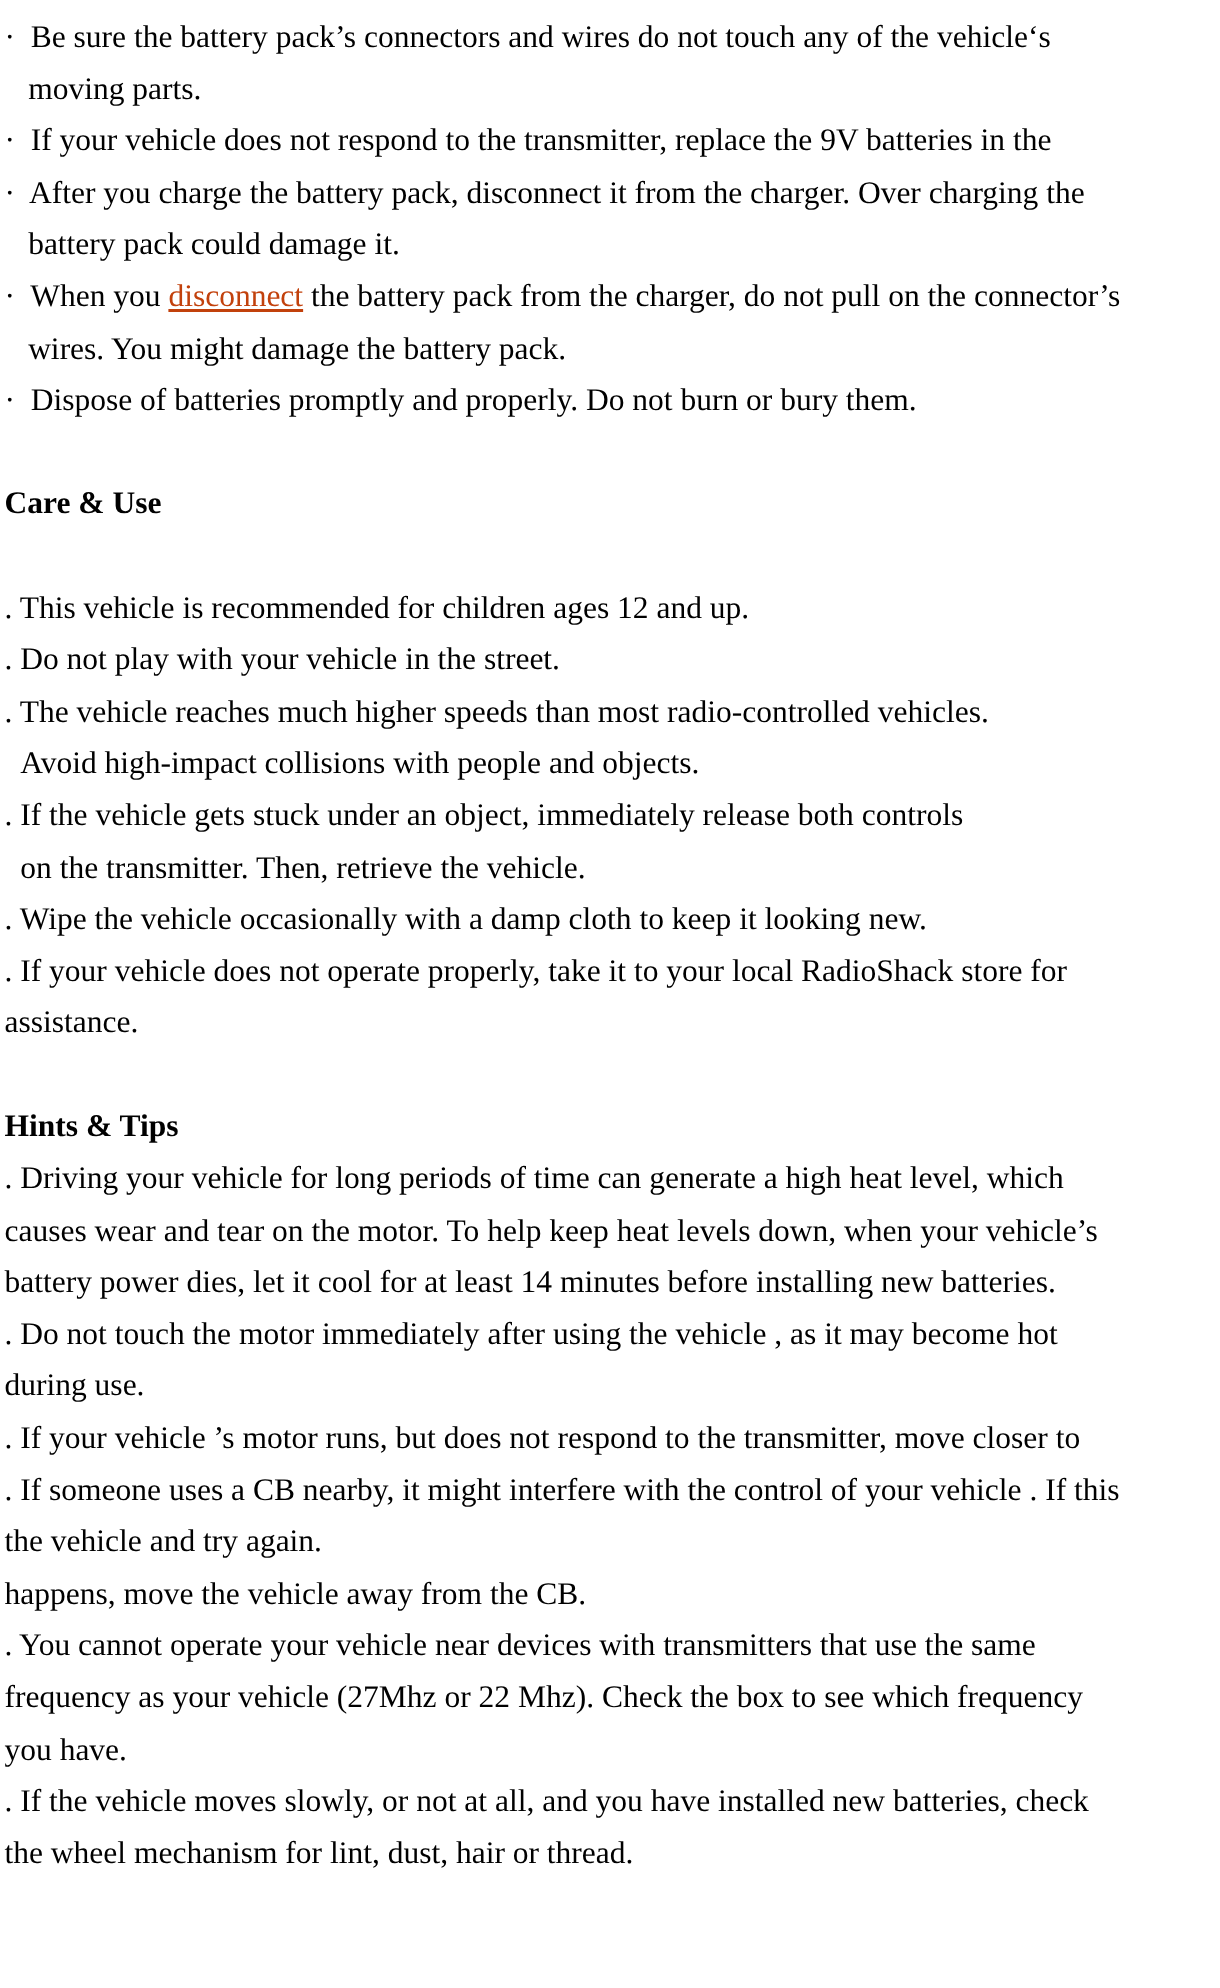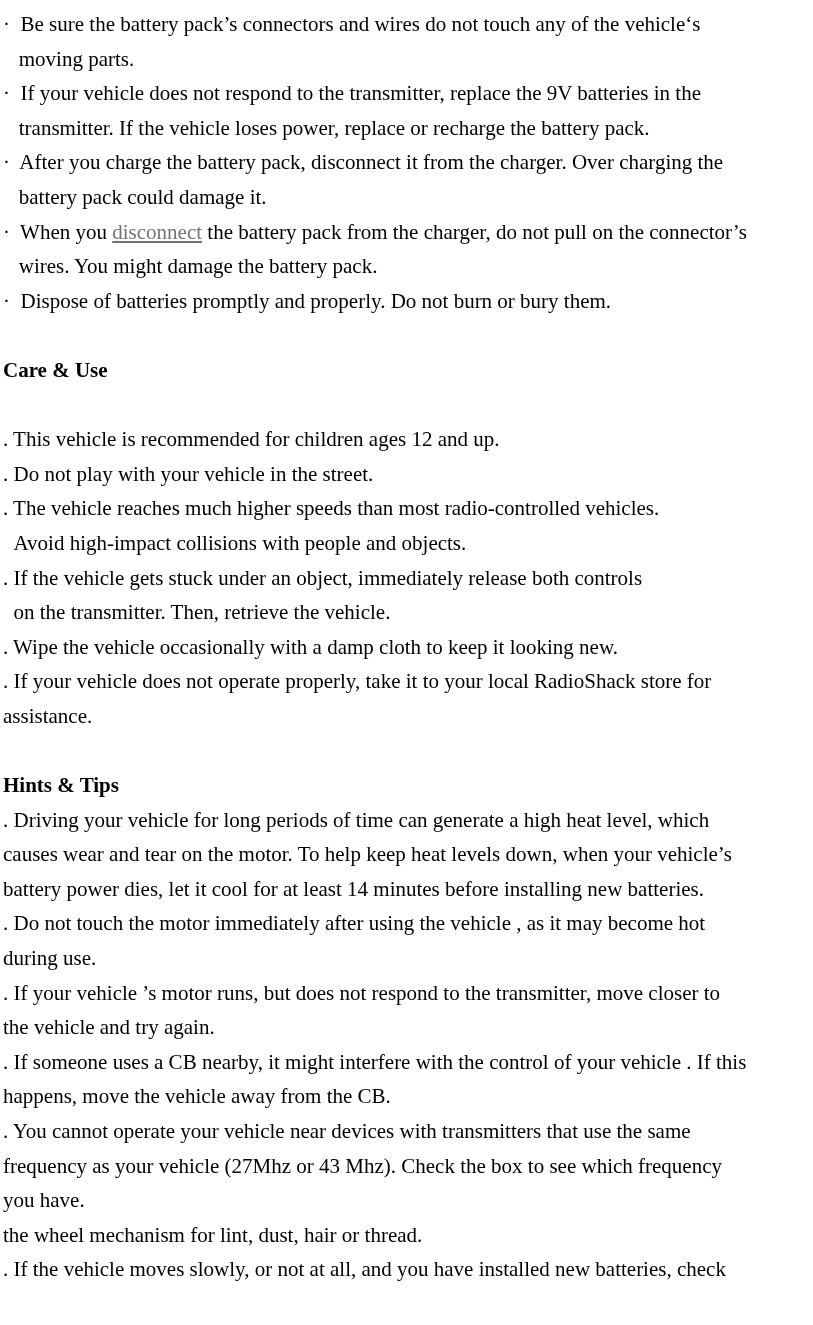--- a/index.html
+++ b/index.html
@@ -27,34 +27,33 @@
       line-height: 34.6px;
       min-height: 34.6px;
     }
     .heading {
       font-weight: bold;
     }
     .blank {
       height: 34.6px;
     }
     .link {
-      color: #737373;
+      color: #c2410c;
       text-decoration: underline;
       cursor: pointer;
     }
   </style>
 </head>
 <body>
 
 <div class="page">
 
   <div class="line">·  Be sure the battery pack’s connectors and wires do not touch any of the vehicle‘s</div>
   <div class="line">   moving parts.</div>
   <div class="line">·  If your vehicle does not respond to the transmitter, replace the 9V batteries in the</div>
-  <div class="line">   transmitter. If the vehicle loses power, replace or recharge the battery pack.</div>
   <div class="line">·  After you charge the battery pack, disconnect it from the charger. Over charging the</div>
   <div class="line">   battery pack could damage it.</div>
   <div class="line"><span>·  When you </span><span class="link">disconnect</span><span> the battery pack from the charger, do not pull on the connector’s</span></div>
   <div class="line">   wires. You might damage the battery pack.</div>
   <div class="line">·  Dispose of batteries promptly and properly. Do not burn or bury them.</div>
 
   <div class="line blank"></div>
 
   <div class="line heading">Care &amp; Use</div>
   <div class="line blank"></div>
@@ -70,22 +69,22 @@
 
   <div class="line blank"></div>
 
   <div class="line heading">Hints &amp; Tips</div>
   <div class="line">. Driving your vehicle for long periods of time can generate a high heat level, which</div>
   <div class="line">causes wear and tear on the motor. To help keep heat levels down, when your vehicle’s</div>
   <div class="line">battery power dies, let it cool for at least 14 minutes before installing new batteries.</div>
   <div class="line">. Do not touch the motor immediately after using the vehicle , as it may become hot</div>
   <div class="line">during use.</div>
   <div class="line">. If your vehicle ’s motor runs, but does not respond to the transmitter, move closer to</div>
+  <div class="line">. If someone uses a CB nearby, it might interfere with the control of your vehicle . If this</div>
   <div class="line">the vehicle and try again.</div>
-  <div class="line">. If someone uses a CB nearby, it might interfere with the control of your vehicle . If this</div>
   <div class="line">happens, move the vehicle away from the CB.</div>
   <div class="line">. You cannot operate your vehicle near devices with transmitters that use the same</div>
-  <div class="line">frequency as your vehicle (27Mhz or 43 Mhz). Check the box to see which frequency</div>
+  <div class="line">frequency as your vehicle (27Mhz or 22 Mhz). Check the box to see which frequency</div>
   <div class="line">you have.</div>
+  <div class="line">. If the vehicle moves slowly, or not at all, and you have installed new batteries, check</div>
   <div class="line">the wheel mechanism for lint, dust, hair or thread.</div>
-  <div class="line">. If the vehicle moves slowly, or not at all, and you have installed new batteries, check</div>
 
 </div>
 
 </body></html>

